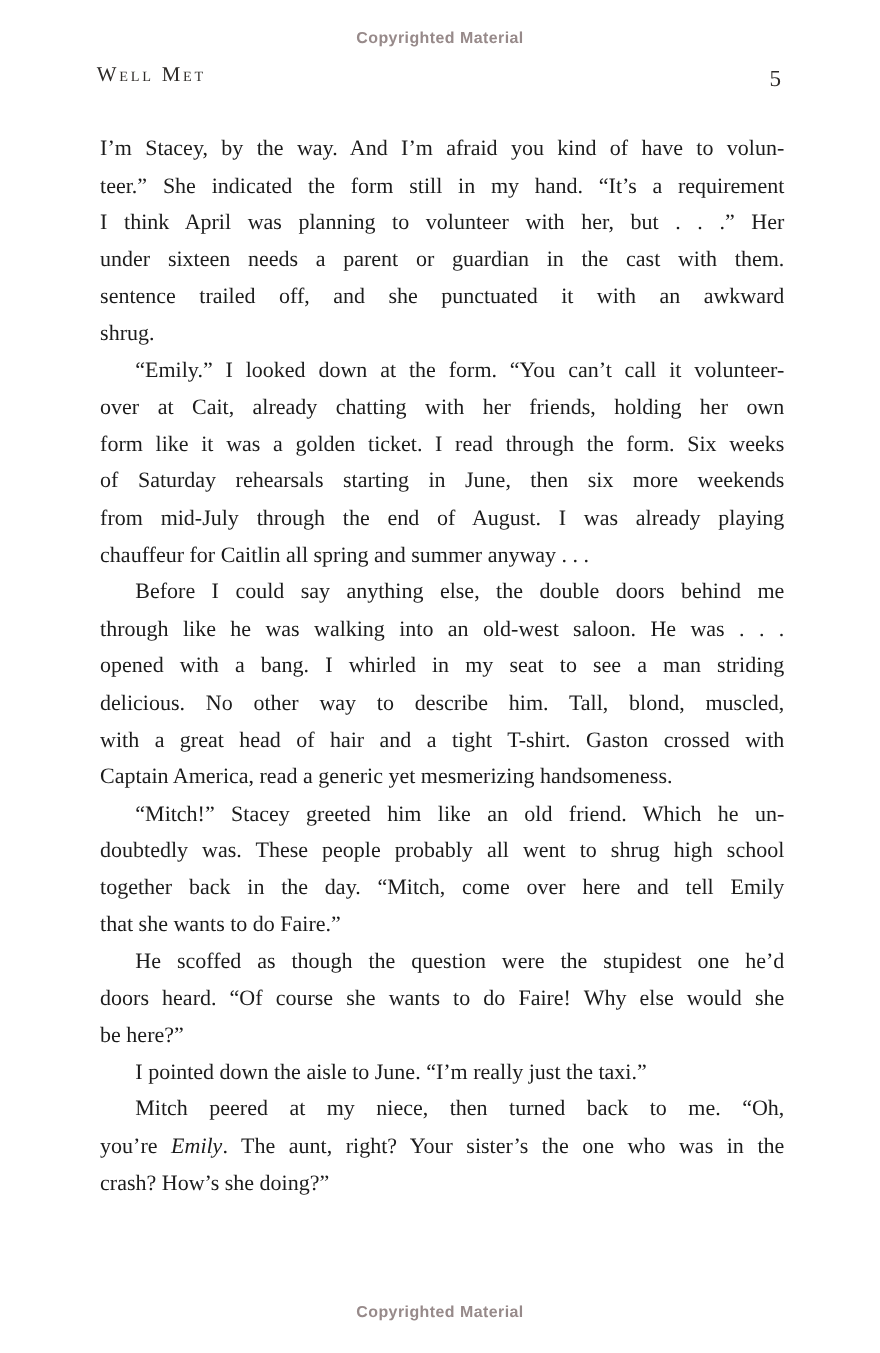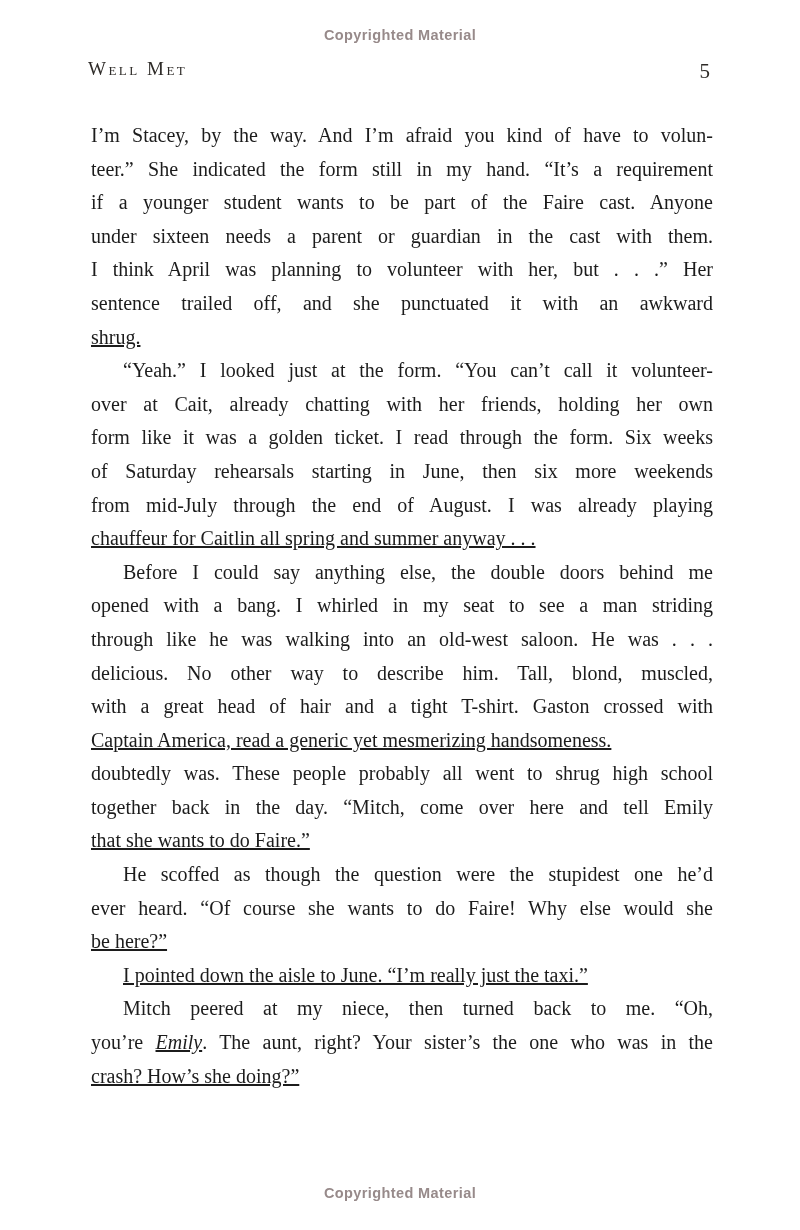--- a/index.html
+++ b/index.html
@@ -66,73 +66,72 @@
     color: var(--text);
   }
   .para { margin: 0; }
   .line {
     text-align: justify;
     text-align-last: justify;
     white-space: normal;
   }
   .line.last {
     text-align-last: left;
-    text-decoration: underline;
   }
   .line.indent {
     padding-left: 32px;
   }
-  .italic { font-style: italic; text-decoration: underline; }
+  .italic { font-style: italic; }
 </style>
 </head>
 <body>
 
 <div class="page">
 
   <div class="watermark top">Copyrighted Material</div>
 
   <div class="running-header">
     <div class="book-title">Well Met</div>
     <div class="page-number">5</div>
   </div>
 
   <div class="page-body">
       <div class="para">
         <div class="line">I’m Stacey, by the way. And I’m afraid you kind of have to volun-</div>
         <div class="line">teer.” She indicated the form still in my hand. “It’s a requirement</div>
-        <div class="line">if a younger student wants to be part of the Faire cast. Anyone</div>
+        <div class="line">I think April was planning to volunteer with her, but . . .” Her</div>
         <div class="line">under sixteen needs a parent or guardian in the cast with them.</div>
-        <div class="line">I think April was planning to volunteer with her, but . . .” Her</div>
         <div class="line">sentence trailed off, and she punctuated it with an awkward</div>
         <div class="line last">shrug.</div>
       </div>
       <div class="para">
-        <div class="line indent">“Yeah.” I looked just at the form. “You can’t call it volunteer-</div>
+        <div class="line indent">“Emily.” I looked down at the form. “You can’t call it volunteer-</div>
         <div class="line">over at Cait, already chatting with her friends, holding her own</div>
         <div class="line">form like it was a golden ticket. I read through the form. Six weeks</div>
         <div class="line">of Saturday rehearsals starting in June, then six more weekends</div>
         <div class="line">from mid-July through the end of August. I was already playing</div>
         <div class="line last">chauffeur for Caitlin all spring and summer anyway . . .</div>
       </div>
       <div class="para">
         <div class="line indent">Before I could say anything else, the double doors behind me</div>
+        <div class="line">through like he was walking into an old-west saloon. He was . . .</div>
         <div class="line">opened with a bang. I whirled in my seat to see a man striding</div>
-        <div class="line">through like he was walking into an old-west saloon. He was . . .</div>
         <div class="line">delicious. No other way to describe him. Tall, blond, muscled,</div>
         <div class="line">with a great head of hair and a tight T-shirt. Gaston crossed with</div>
         <div class="line last">Captain America, read a generic yet mesmerizing handsomeness.</div>
       </div>
       <div class="para">
+        <div class="line indent">“Mitch!” Stacey greeted him like an old friend. Which he un-</div>
         <div class="line">doubtedly was. These people probably all went to shrug high school</div>
         <div class="line">together back in the day. “Mitch, come over here and tell Emily</div>
         <div class="line last">that she wants to do Faire.”</div>
       </div>
       <div class="para">
         <div class="line indent">He scoffed as though the question were the stupidest one he’d</div>
-        <div class="line">ever heard. “Of course she wants to do Faire! Why else would she</div>
+        <div class="line">doors heard. “Of course she wants to do Faire! Why else would she</div>
         <div class="line last">be here?”</div>
       </div>
       <div class="para">
         <div class="line last indent">I pointed down the aisle to June. “I’m really just the taxi.”</div>
       </div>
       <div class="para">
         <div class="line indent">Mitch peered at my niece, then turned back to me. “Oh,</div>
         <div class="line"><span>you’re </span><span class="italic">Emily</span><span>. The aunt, right? Your sister’s the one who was in the</span></div>
         <div class="line last">crash? How’s she doing?”</div>
       </div>

